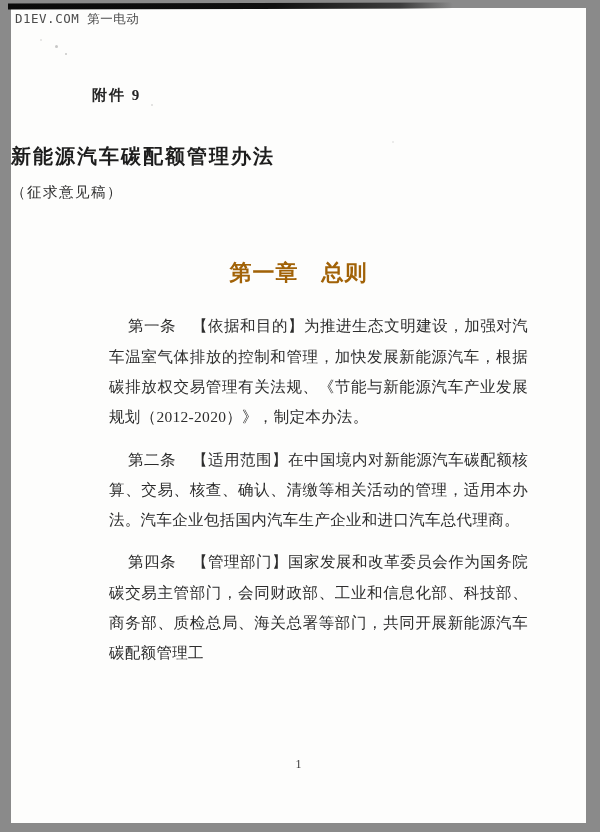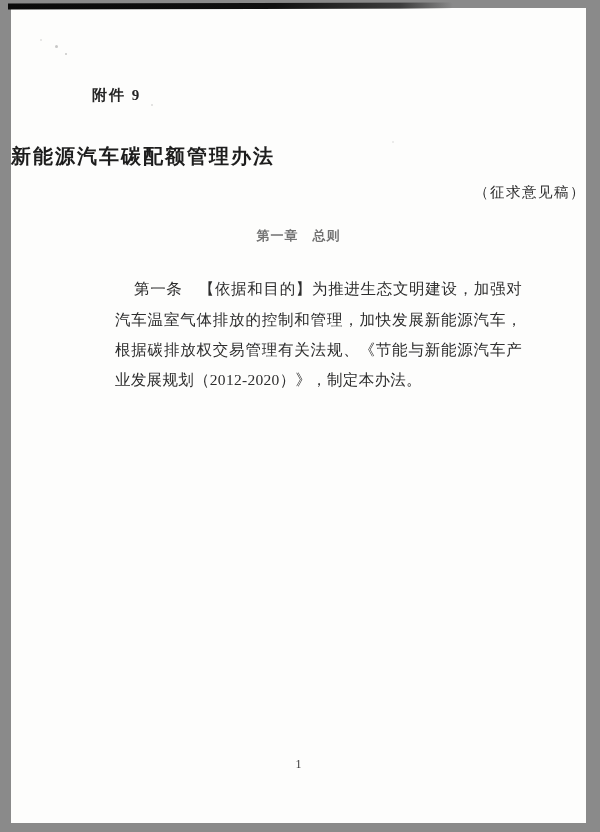--- a/index.html
+++ b/index.html
@@ -52,41 +52,41 @@
   .doc-title {
     margin-top: 37px;
     font-size: 20px;
     font-weight: 700;
     color: #1d1d1d;
     letter-spacing: 2px;
     line-height: 26px;
   }
   .doc-subtitle {
     margin-top: 8px;
-    text-align: right;
+    text-align: left;
     font-size: 14.5px;
     color: #2c2c2c;
     letter-spacing: 1.5px;
     line-height: 20px;
   }
   .chapter-heading {
-    margin-top: 22px;
+    margin-top: 59px;
     text-align: center;
-    font-size: 13px;
+    font-size: 22px;
     font-weight: 700;
-    color: #737373;
+    color: #a16207;
     letter-spacing: 1px;
     line-height: 24px;
   }
   .body-text {
     margin: 26px 46px 0 86px;
     color: #2d2d2d;
   }
   .body-text p {
-    margin: 18px;
+    margin: 12px;
     font-size: 15.5px;
     line-height: 30.3px;
     text-align: justify;
     text-indent: 19px;
     letter-spacing: 0.3px;
   }
   .page-number {
     position: absolute;
     left: 0;
     right: 0;
@@ -102,36 +102,39 @@
   .speck.s3 { left: 29px;  top: 31px;  width: 2px; height: 2px; background: rgba(60,60,60,0.15); }
   .speck.s4 { left: 140px; top: 96px;  width: 2px; height: 2px; background: rgba(60,60,60,0.18); }
   .speck.s5 { left: 381px; top: 133px; width: 2px; height: 2px; background: rgba(60,60,60,0.12); }
 </style>
 </head>
 <body>
 
 <div class="scene">
 
   <div class="page">
+    <div class="watermark">D1EV.COM 第一电动</div>
 
     <span class="speck s1"></span>
     <span class="speck s2"></span>
     <span class="speck s3"></span>
     <span class="speck s4"></span>
     <span class="speck s5"></span>
 
     <div class="attachment">附件 9</div>
 
     <h1 class="doc-title">新能源汽车碳配额管理办法</h1>
 
     <div class="doc-subtitle">（征求意见稿）</div>
 
     <h2 class="chapter-heading">第一章　总则</h2>
 
     <div class="body-text">
       <p>第一条　【依据和目的】为推进生态文明建设，加强对汽车温室气体排放的控制和管理，加快发展新能源汽车，根据碳排放权交易管理有关法规、《节能与新能源汽车产业发展规划（2012-2020）》，制定本办法。</p>
+      <p>第二条　【适用范围】在中国境内对新能源汽车碳配额核算、交易、核查、确认、清缴等相关活动的管理，适用本办法。汽车企业包括国内汽车生产企业和进口汽车总代理商。</p>
+      <p>第四条　【管理部门】国家发展和改革委员会作为国务院碳交易主管部门，会同财政部、工业和信息化部、科技部、商务部、质检总局、海关总署等部门，共同开展新能源汽车碳配额管理工</p>
     </div>
 
     <div class="page-number">1</div>
   </div>
 
   <div class="scan-line"></div>
 </div>
 
 </body></html>

